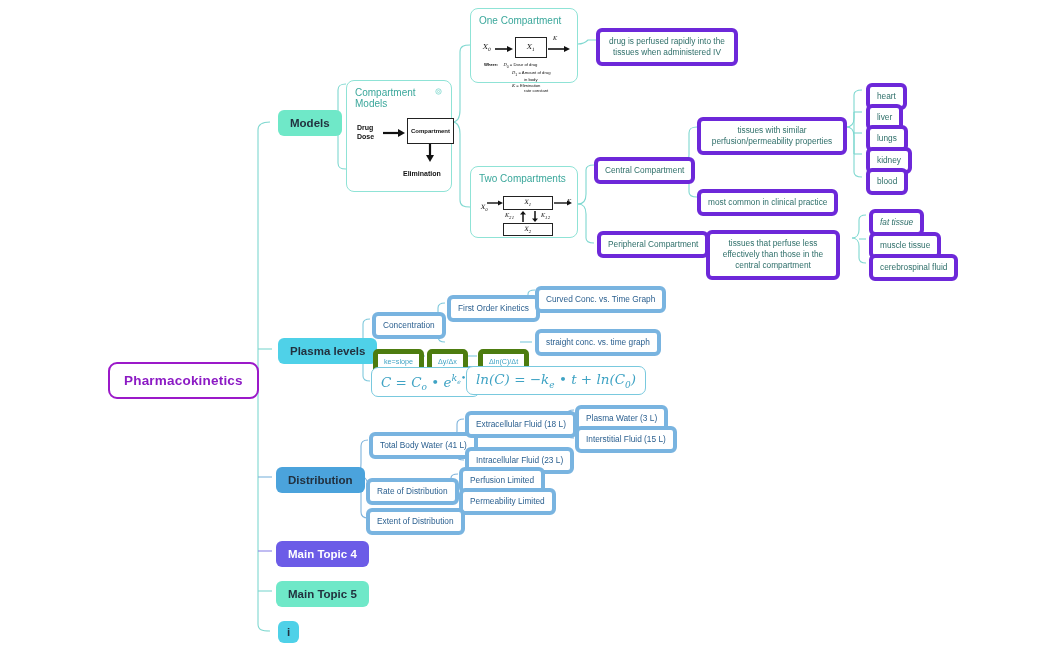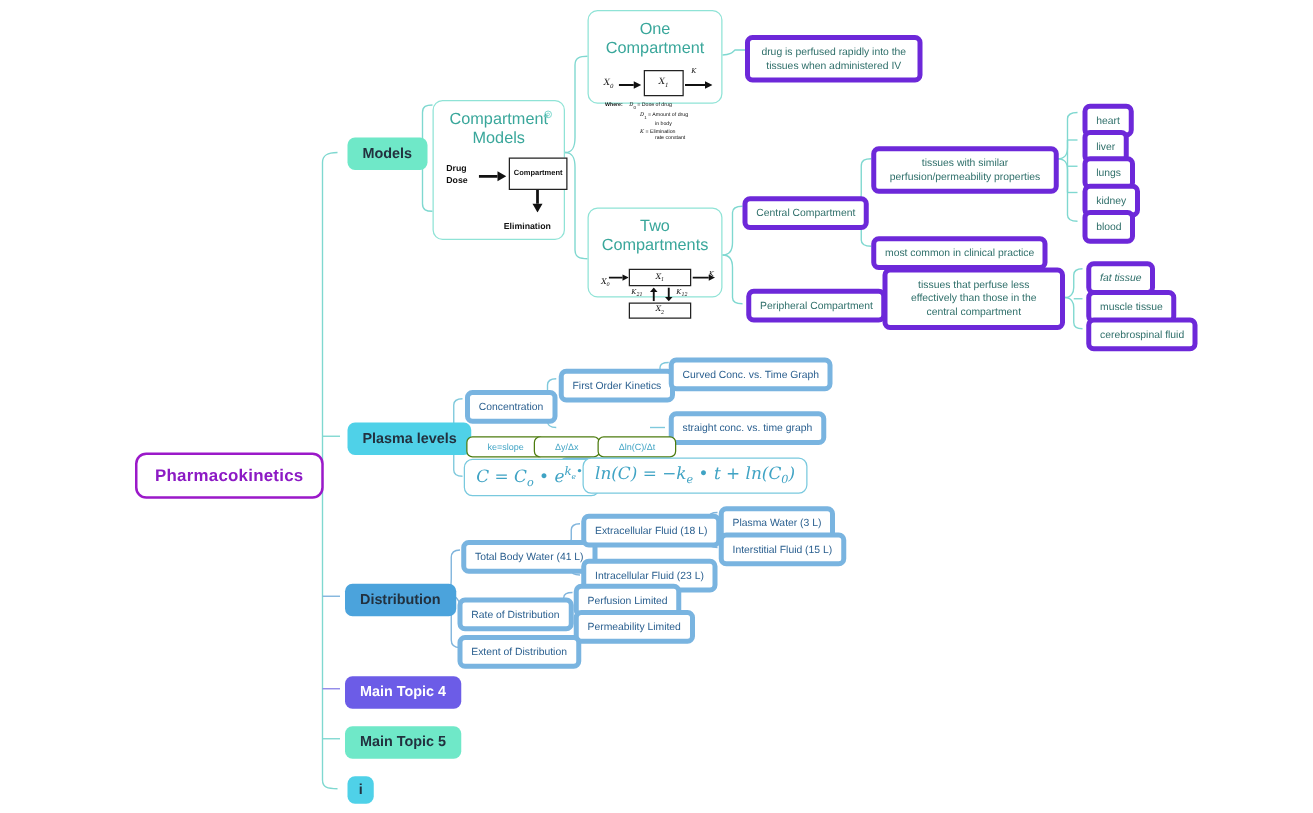--- a/index.html
+++ b/index.html
@@ -42,30 +42,30 @@
 
   
   .formula {
     border: 1px solid #79c9de; border-radius: 7px; background: #ffffff;
     color: #3fa3c4; padding: 4px 9px; white-space: nowrap;
     font-family: "DejaVu Serif", serif; font-style: italic; font-size: 13.5px;
   }
   .formula sub { font-size: 9px; font-style: italic; }
   .formula sup { font-size: 9.5px; font-style: italic; }
   .mini {
-    border: 1px solid #4d7c0f; border-radius: 5px; background: #ffffff;
-    color: #3fa3c4; font-size: 7.2px; padding: 3px 16px; white-space: nowrap;
+    border: 5px solid #4d7c0f; border-radius: 5px; background: #ffffff;
+    color: #3fa3c4; font-size: 7.2px; padding: 3px 6px; white-space: nowrap;
   }
 
   
   .imgbox {
     border: 1px solid #8fe3d6; border-radius: 8px; background: #ffffff;
     padding: 6px 8px; display: block;
   }
-  .imgbox .bt { color: #3aa79b; font-size: 13px; margin-bottom: 3px; display: block; text-align: center; }
+  .imgbox .bt { color: #3aa79b; font-size: 10px; margin-bottom: 3px; display: block; }
   .gear { position: absolute; right: 8px; top: 6px; width: 9px; height: 9px; }
 
   .diagram { position: relative; }
   .dbox { border: 1.3px solid #222; background: #fff; display: flex; align-items: center; justify-content: center; }
   .lbl { font-family: "DejaVu Serif", serif; font-style: italic; font-size: 7px; color: #111; }
   .blbl { font-family: "Liberation Sans", sans-serif; font-weight: bold; font-size: 7px; color: #111; }
   .legend { font-size: 4.2px; color: #111; line-height: 1.35; font-family: "Liberation Sans", sans-serif; }
   .legend i { font-family: "DejaVu Serif", serif; }
 </style>
 </head>
@@ -246,21 +246,21 @@
         <span class="lbl" style="font-size:6px;">X<sub style="font-size:4px;">2</sub></span>
       </div>
     </div>
   </div>
 
   <div class="node sub nowrap" style="left:594px; top:157px;">Central Compartment</div>
   <div class="node sub nowrap" style="left:697px; top:189px;">most common in clinical practice</div>
   <div class="node sub wrap" style="left:697px; top:117px; width:150px;">tissues with similar perfusion/permeability properties</div>
 
   <div class="node sub nowrap" style="left:597px; top:231px;">Peripheral Compartment</div>
-  <div class="node sub wrap" style="left:706px; top:214px; width:146px;">tissues that perfuse less effectively than those in the central compartment</div>
+  <div class="node sub wrap" style="left:706px; top:230px; width:134px;">tissues that perfuse less effectively than those in the central compartment</div>
 
   <div class="node sub nowrap" style="left:866px; top:83px;">heart</div>
   <div class="node sub nowrap" style="left:866px; top:104px;">liver</div>
   <div class="node sub nowrap" style="left:866px; top:125px;">lungs</div>
   <div class="node sub nowrap" style="left:866px; top:147px;">kidney</div>
   <div class="node sub nowrap" style="left:866px; top:168px;">blood</div>
 
   <div class="node sub nowrap" style="left:869px; top:209px;font-style:italic;">fat tissue</div>
   <div class="node sub nowrap" style="left:869px; top:232px;">muscle tissue</div>
   <div class="node sub nowrap" style="left:869px; top:254px;">cerebrospinal fluid</div>

